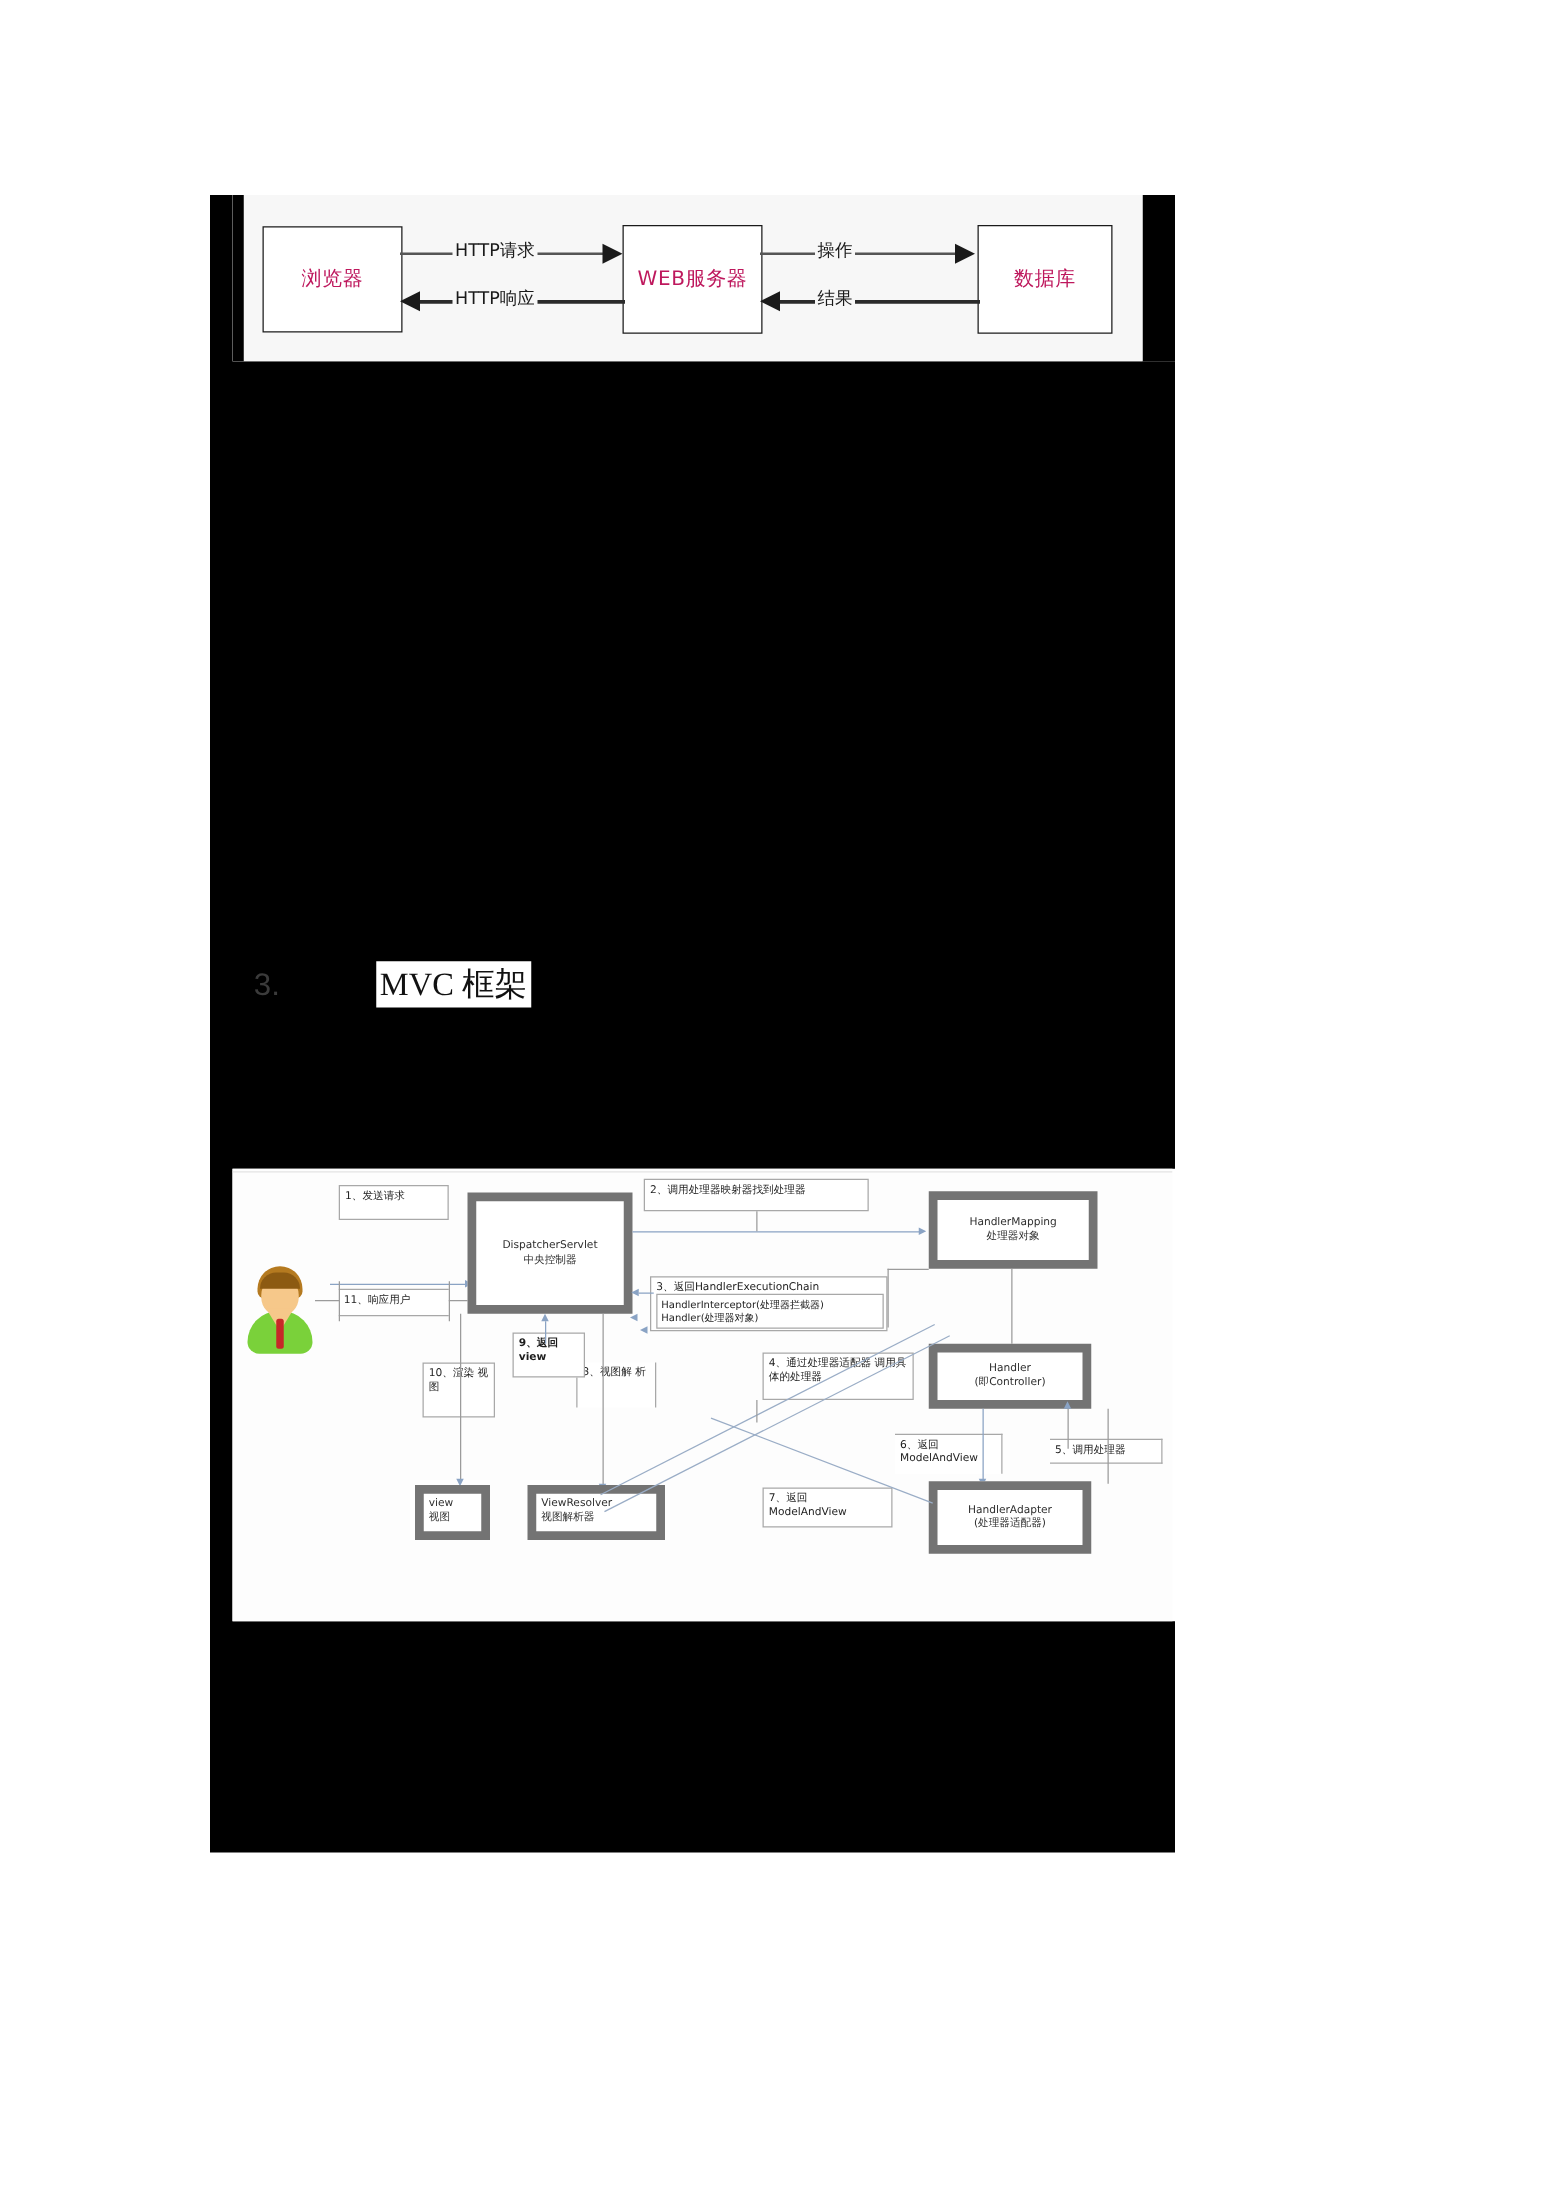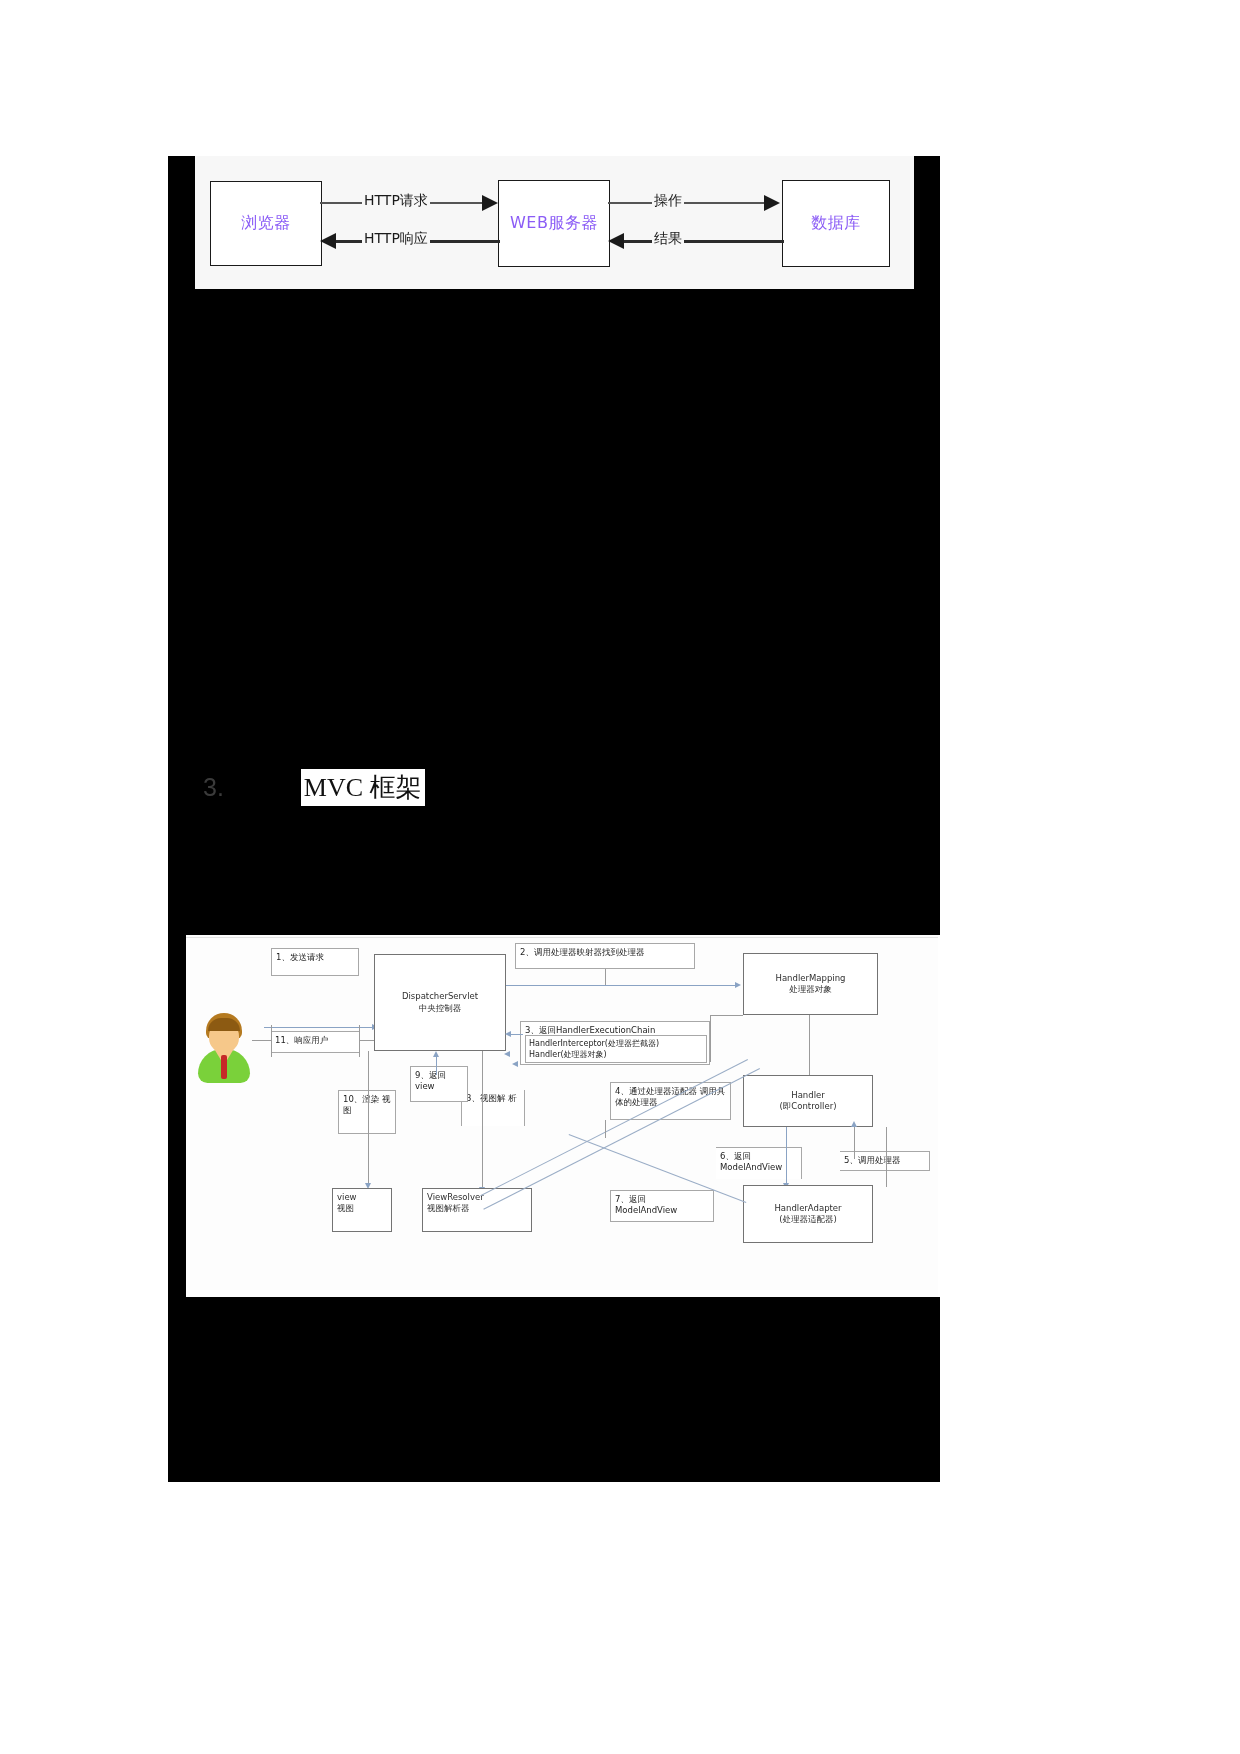--- a/index.html
+++ b/index.html
@@ -13,21 +13,21 @@
   
   #top-diagram{
     position:absolute;left:186px;top:156px;width:728px;height:133px;
     background:#f7f7f7;
   }
   #top-diagram .bar-left{position:absolute;left:0;top:0;width:9px;height:133px;background:#000;}
 
   .node-box{
     position:absolute;border:1.5px solid #1a1a1a;background:#ffffff;
     display:flex;align-items:center;justify-content:center;
-    color:#8b5cf6;font-size:16px;letter-spacing:0.5px;
+    color:#be185d;font-size:16px;letter-spacing:0.5px;
     font-family:"DejaVu Sans","Liberation Sans",sans-serif;
   }
 
   .conn-line{position:absolute;background:#2b2b2b;height:2.5px;}
   .conn-line.thin{height:1.6px;background:#555;}
   .arrow-r{
     position:absolute;width:0;height:0;
     border-top:8px solid transparent;border-bottom:8px solid transparent;
     border-left:16px solid #1a1a1a;
   }
@@ -51,21 +51,21 @@
   }
 
   
   #mvc-diagram{
     position:absolute;left:186px;top:935px;width:752px;height:362px;
     background:#fdfdfd;overflow:hidden;
   }
   #mvc-diagram .hairline{position:absolute;left:0;top:2px;width:752px;height:1px;background:#e3e3e3;}
 
   .mvc-box{
-    position:absolute;border:1px solid #737373;background:#ffffff;
+    position:absolute;border:7px solid #737373;background:#ffffff;
     color:#2f2f2f;font-size:8.5px;line-height:1.35;
     font-family:"DejaVu Sans","Liberation Sans",sans-serif;
     box-sizing:border-box;
   }
   .mvc-box.center{display:flex;flex-direction:column;align-items:center;justify-content:center;text-align:center;}
   .mvc-box.pad{padding:3px 4px;}
   .mvc-box .l1{display:block;}
   .mvc-box .l2{display:block;}
 
   .label-box{
@@ -239,21 +239,21 @@
       <span class="l2">(处理器适配器)</span>
     </div>
 
     <div class="label-box" style="left:275px;top:155px;width:64px;height:36px;border-top:none;border-bottom:none;">
       <span class="l1">3、视图解</span>
       <span class="l2">析</span>
     </div>
     <div class="gr v" style="left:296px;top:116px;height:140px;"></div>
     <div class="arw d" style="left:293px;top:252px;"></div>
 
-    <div class="label-box" style="left:224px;top:131px;width:58px;height:36px;">
+    <div class="label-box" style="left:224px;top:131px;width:58px;height:36px;font-weight:bold;">
       <span class="l1">9、返回</span>
       <span class="l2">view</span>
     </div>
     <div class="bl v" style="left:250px;top:122px;height:18px;"></div>
     <div class="arw u" style="left:247px;top:116px;"></div>
 
     <div class="label-box" style="left:152px;top:155px;width:58px;height:44px;">
       <span class="l1">10、渲染</span>
       <span class="l2">视图</span>
     </div>

